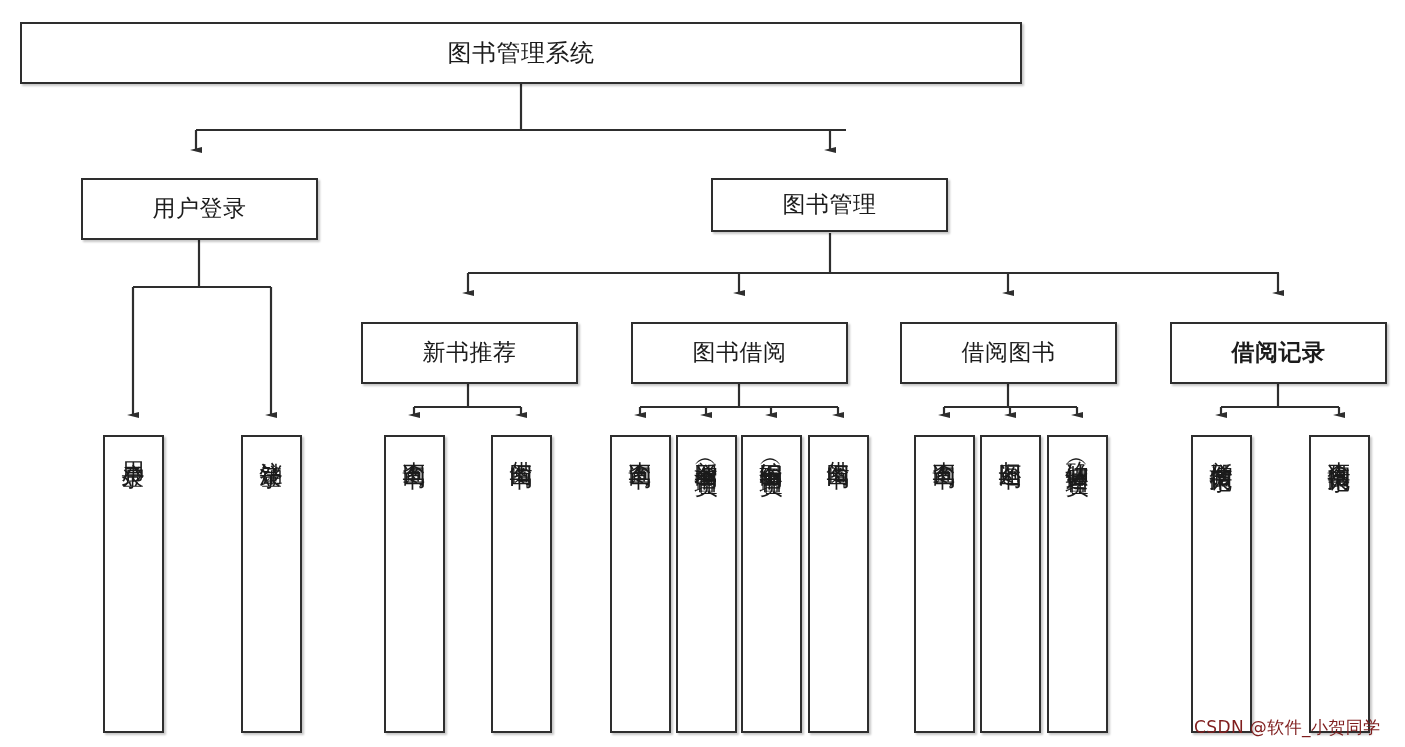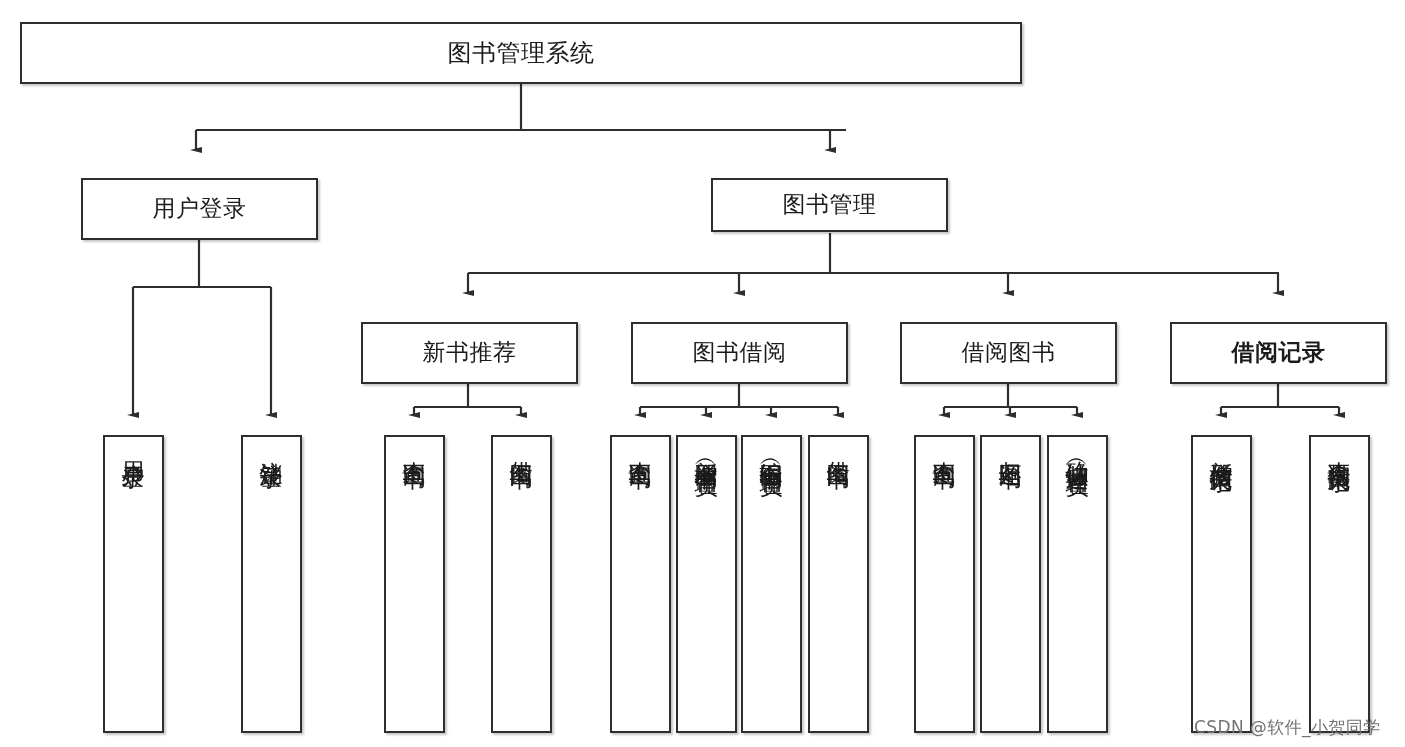--- a/index.html
+++ b/index.html
@@ -56,21 +56,21 @@
     text-orientation: upright;
     font-size: 23px;
     line-height: 1.22;
     letter-spacing: 2px;
     white-space: nowrap;
     color: #1b1b1b;
   }
   .watermark {
     position: absolute;
     font-size: 17px;
-    color: #737373;
+    color: #7f1d1d;
     white-space: nowrap;
     letter-spacing: 0.4px;
   }
 </style>
 </head>
 <body>
 
 <div id="diagram-root">
 
   <svg id="edge-layer" viewBox="0 0 1405 747" xmlns="http://www.w3.org/2000/svg">

